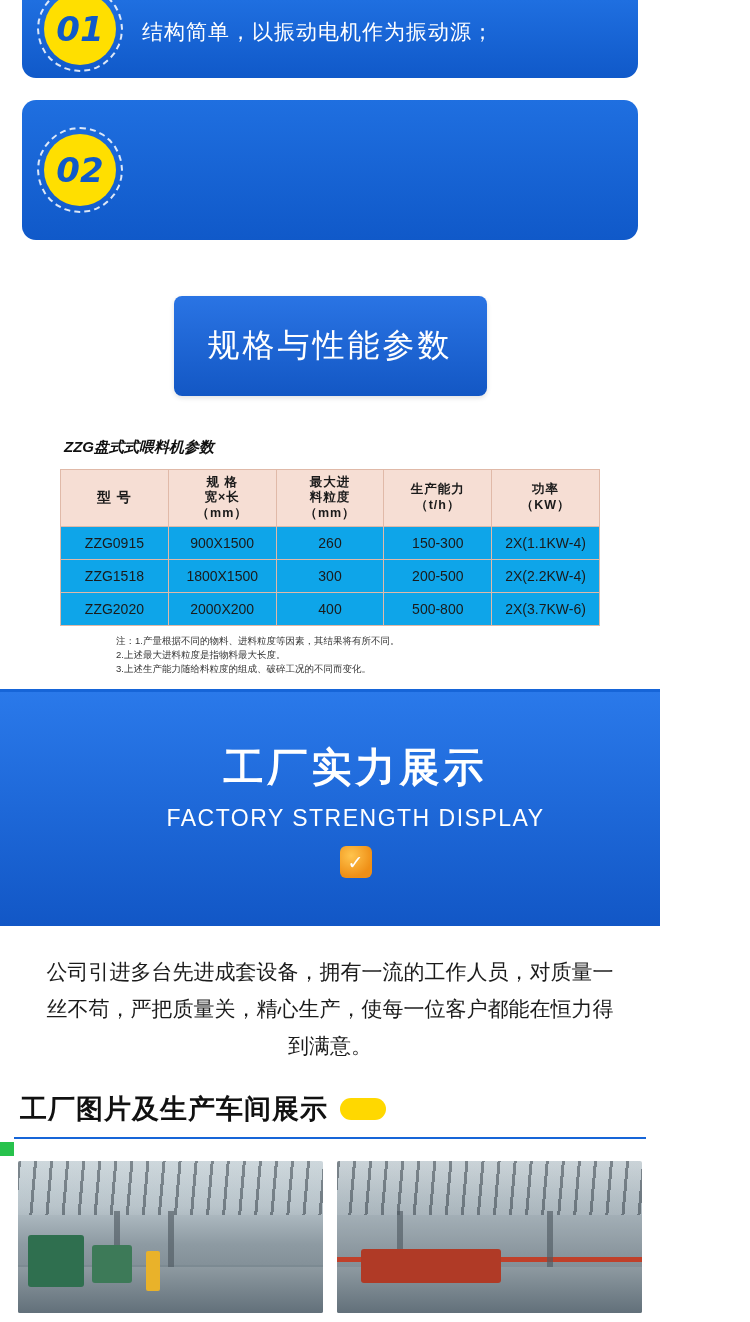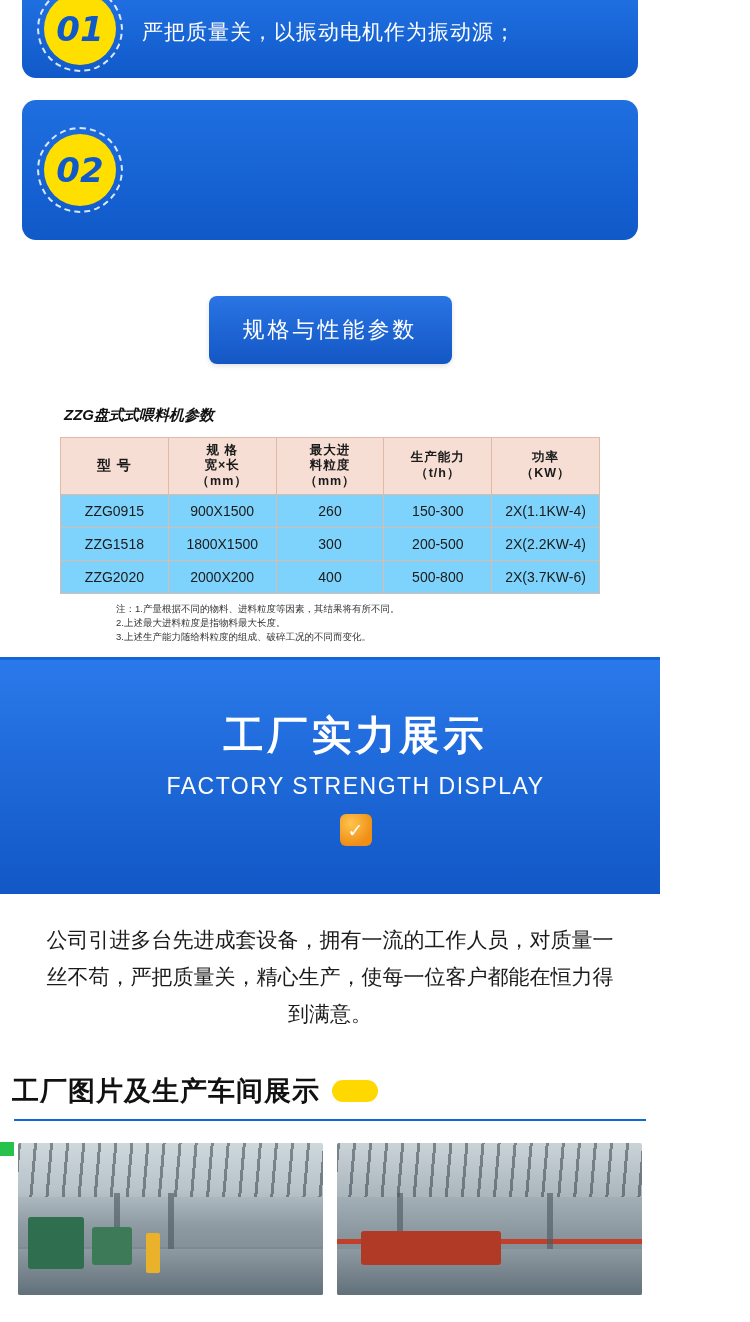--- a/index.html
+++ b/index.html
@@ -52,23 +52,23 @@
     letter-spacing:1px;
   }
   .feature-card.first .feature-text{margin-top:-14px;}
 
   
   .pill-wrap{display:flex;justify-content:center;margin-top:56px;}
   .pill{
     background:#1b63d6;
     background:linear-gradient(180deg,#2a74e4 0%,#1357c4 100%);
     color:#fff;
-    font-size:22px;
+    font-size:32px;
     letter-spacing:3px;
-    padding:19px 34px;
+    padding:28px 34px;
     border-radius:8px;
     box-shadow:0 2px 5px rgba(0,0,0,.12);
     text-align:right;
   }
 
   
   .spec-area{padding:0 60px;box-sizing:border-box;margin-top:42px;position:relative;}
   .spec-title{font-size:15px;font-weight:bold;color:#111;margin:0 0 12px 4px;font-style:italic;}
   table.spec{
     border-collapse:collapse;
@@ -84,21 +84,21 @@
   table.spec th{
     background:#f6ded4;
     height:54px;
     font-weight:bold;
     line-height:1.25;
     font-size:14px;
     letter-spacing:1px;
   }
   table.spec th .sub{font-weight:bold;font-size:12.5px;display:block;}
   table.spec td{
-    background:#7dd3fc;
+    background:#0ea5e9;
     height:30px;
     font-size:14px;
   }
   .notes{
     margin-top:8px;
     font-size:9.5px;
     color:#333;
     line-height:1.45;
     padding-left:56px;
   }
@@ -138,22 +138,22 @@
     font-size:21px;
     line-height:1.75;
     color:#1b1b1b;
     padding:28px 45px 0;
     box-sizing:border-box;
   }
 
   
   .sub-head{
     display:flex;align-items:center;
-    padding:0 12px;
-    margin-top:40px;
+    padding:0 20px;
+    margin-top:26px;
   }
   .sub-head .txt{
     font-size:27px;font-weight:bold;color:#111;letter-spacing:1px;
   }
   .sub-head .tag{
     width:46px;height:22px;border-radius:11px;background:#ffd800;margin-left:12px;
   }
   .head-rule{
     height:2px;background:#1665d8;margin:10px 14px 0;
   }
@@ -207,21 +207,21 @@
 </style>
 </head>
 <body>
 
 <div class="page">
 
   <div class="features">
 
     <div class="feature-card first">
       <div class="badge">01</div>
-      <div class="feature-text">严把质量关，以振动电机作为振动源；</div>
+      <div class="feature-text">结构简单，以振动电机作为振动源；</div>
     </div>
 
     <div class="feature-card second">
       <div class="badge">02</div>
     </div>
 
   </div>
 
   <div class="pill-wrap">
     <div class="pill">规格与性能参数</div>

